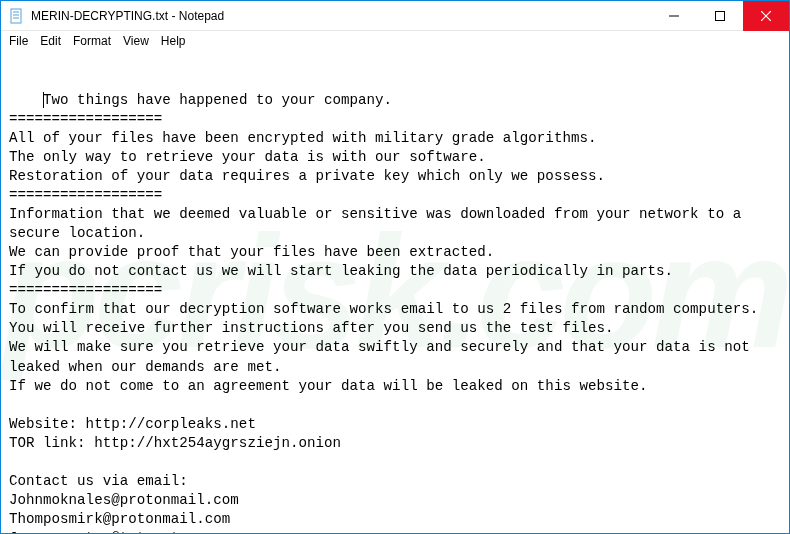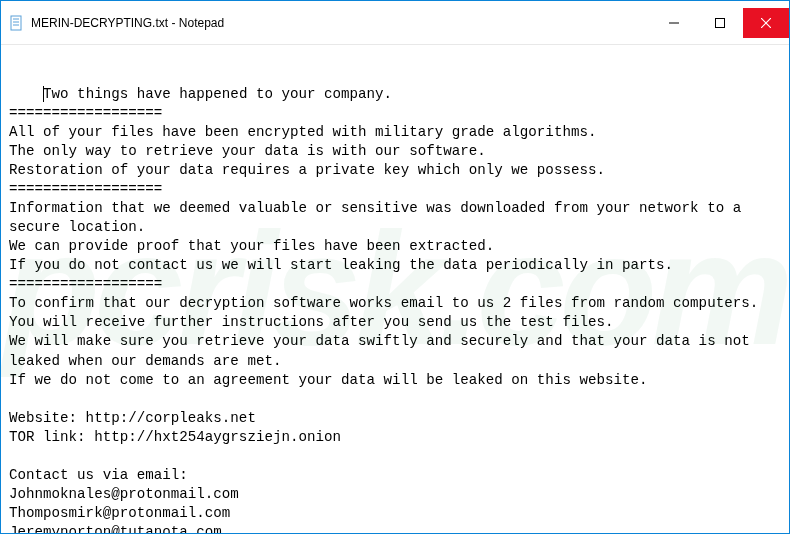--- a/index.html
+++ b/index.html
@@ -5,21 +5,21 @@
   * { box-sizing: border-box; margin: 0; padding: 0; }
   html, body { width: 790px; height: 534px; overflow: hidden; font-family: "Segoe UI", Arial, sans-serif; }
   .window {
     width: 790px; height: 534px;
     border: 1px solid #0a84d8;
     background: #fff;
     display: flex; flex-direction: column;
     position: relative;
   }
   .titlebar {
-    height: 44px;
+    height: 30px;
     background: #fff;
     display: flex;
     align-items: center;
     border-bottom: 1px solid #e8e8e8;
   }
   .title-icon {
     width: 16px; height: 16px; margin: 0 6px 0 8px;
     display: flex; align-items: center; justify-content: center;
   }
   .title-text {
@@ -107,20 +107,27 @@
         </svg>
     </div>
     <div class="win-btn close">
       <svg viewBox="0 0 10 10">
           <line x1="0" y1="0" x2="10" y2="10" stroke="#fff" stroke-width="1.2"></line>
           <line x1="10" y1="0" x2="0" y2="10" stroke="#fff" stroke-width="1.2"></line>
         </svg>
     </div>
   </div>
 
+  <div class="menubar">
+    <span class="menu-item">File</span>
+    <span class="menu-item">Edit</span>
+    <span class="menu-item">Format</span>
+    <span class="menu-item">View</span>
+    <span class="menu-item">Help</span>
+  </div>
 
   <div class="content">
     <div class="watermark">pcrisk.com</div>
     <span id="doc-text"><span class="caret"></span>Two things have happened to your company.
 ==================
 All of your files have been encrypted with military grade algorithms.
 The only way to retrieve your data is with our software.
 Restoration of your data requires a private key which only we possess.
 ==================
 Information that we deemed valuable or sensitive was downloaded from your network to a secure location.

